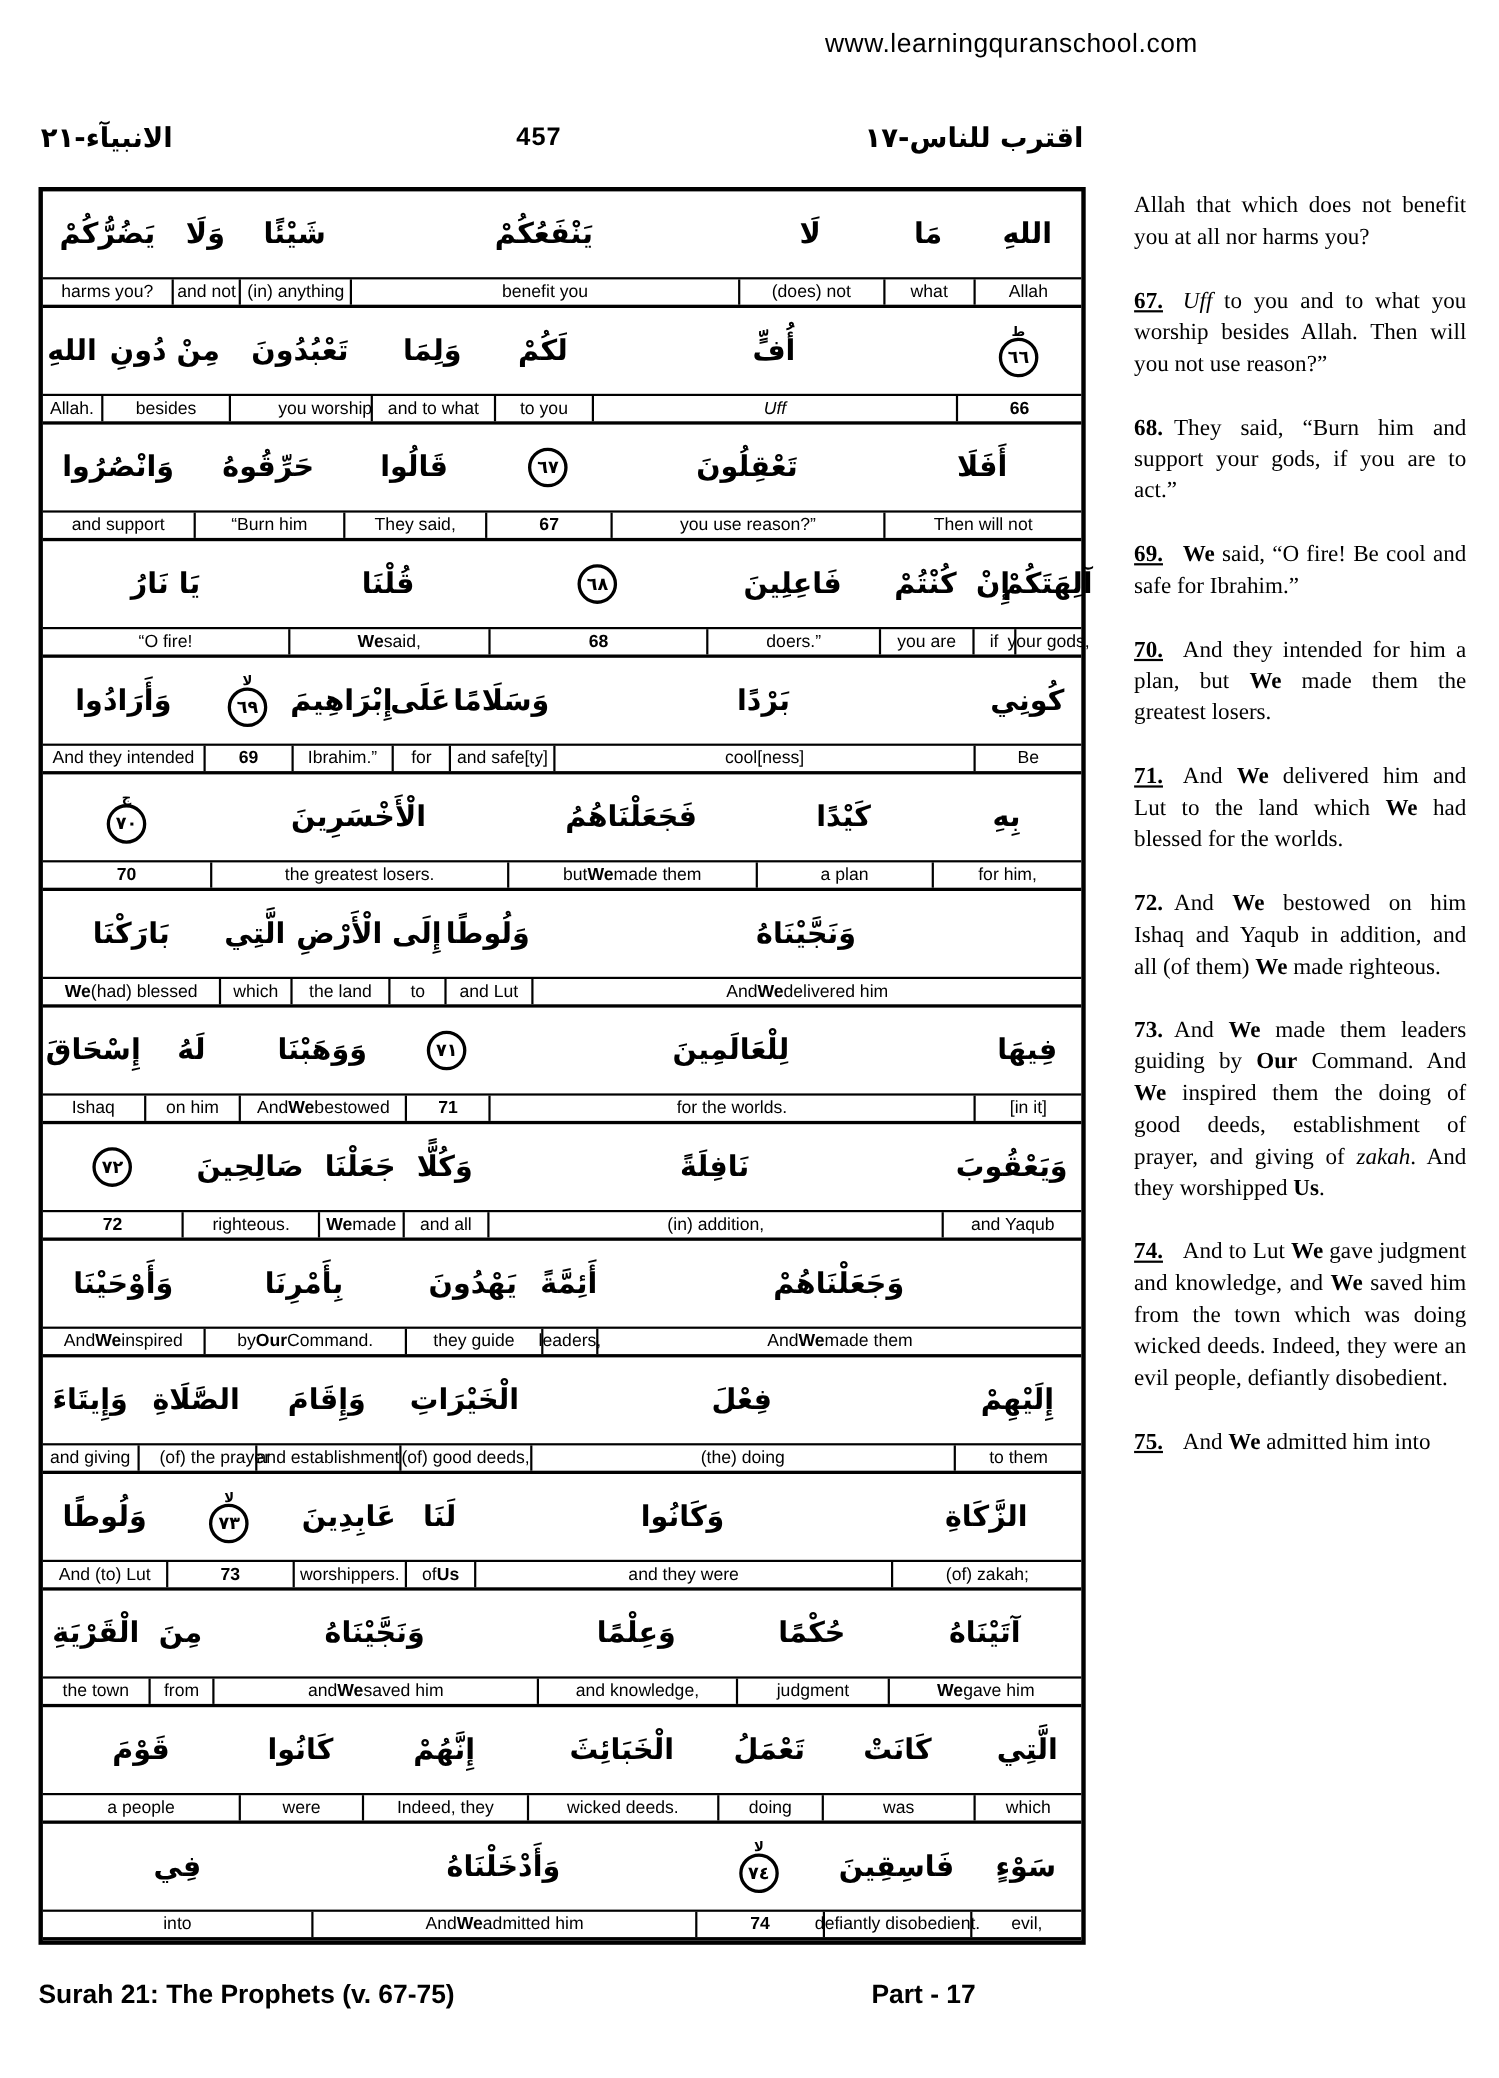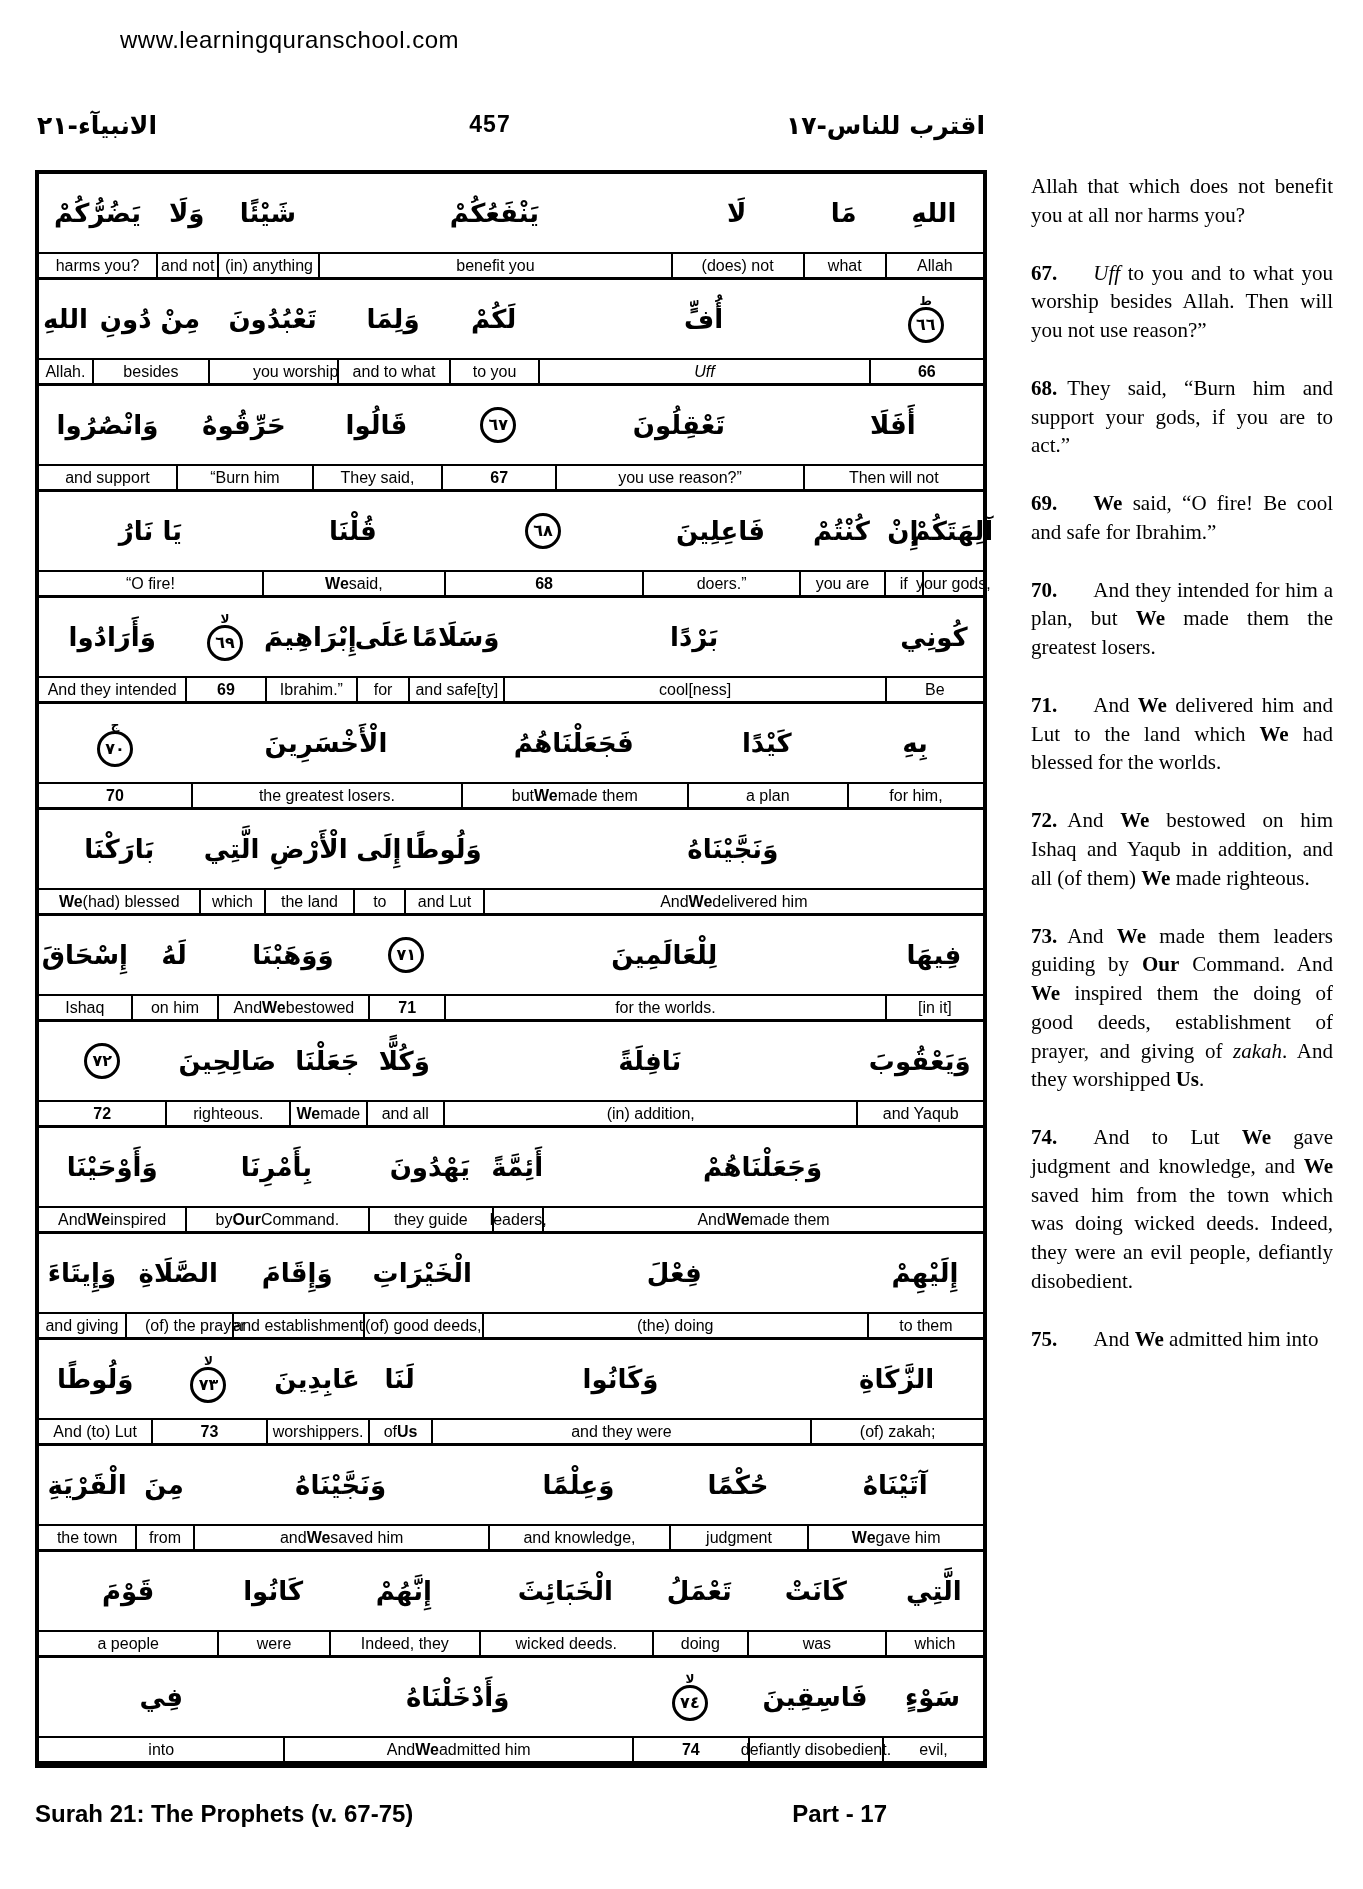--- a/index.html
+++ b/index.html
@@ -5,22 +5,22 @@
   * { box-sizing: border-box; margin: 0; padding: 0; }
   html, body { background: #ffffff; }
   body {
     width: 1363px; height: 1889px;
     position: relative;
     font-family: "Liberation Sans", sans-serif;
     color: #000;
     overflow: hidden;
   }
   .site-url {
-    position: absolute; top: 26px; left: 120px; width: 952px;
-    text-align: left; font-size: 24px; letter-spacing: .5px;
+    position: absolute; top: 26px; left: 137px; width: 952px;
+    text-align: right; font-size: 24px; letter-spacing: .5px;
     font-family: "Liberation Sans", sans-serif;
   }
   .page-header {
     position: absolute; top: 90px; left: 35px; width: 952px; height: 52px;
   }
   .hdr-ar {
     font-family: "DejaVu Sans", sans-serif;
     font-weight: bold; font-size: 25px; direction: rtl;
   }
   .hdr-left  { position: absolute; left: 2px; bottom: 2px; }
@@ -58,21 +58,21 @@
     line-height: 1;
   }
 
   .translation {
     width: 302px; margin-left: 44px; padding-top: 2px;
     font-family: "Liberation Serif", serif;
     font-size: 21px; line-height: 1.37; text-align: justify;
   }
   .translation p { margin-bottom: 29px; }
   .vnum { font-weight: bold; margin-right: 10px; }
-  p.wide .vnum { margin-right: 36px; }
+  p.wide .vnum { margin-right: 18px; text-decoration: underline; }
 
   .page-footer {
     position: absolute; top: 1800px; left: 35px; width: 952px;
     display: flex; justify-content: space-between;
     font-weight: bold; font-size: 24px;
   }
   .footer-right { margin-right: 100px; }
 </style>
 </head>
 <body>

